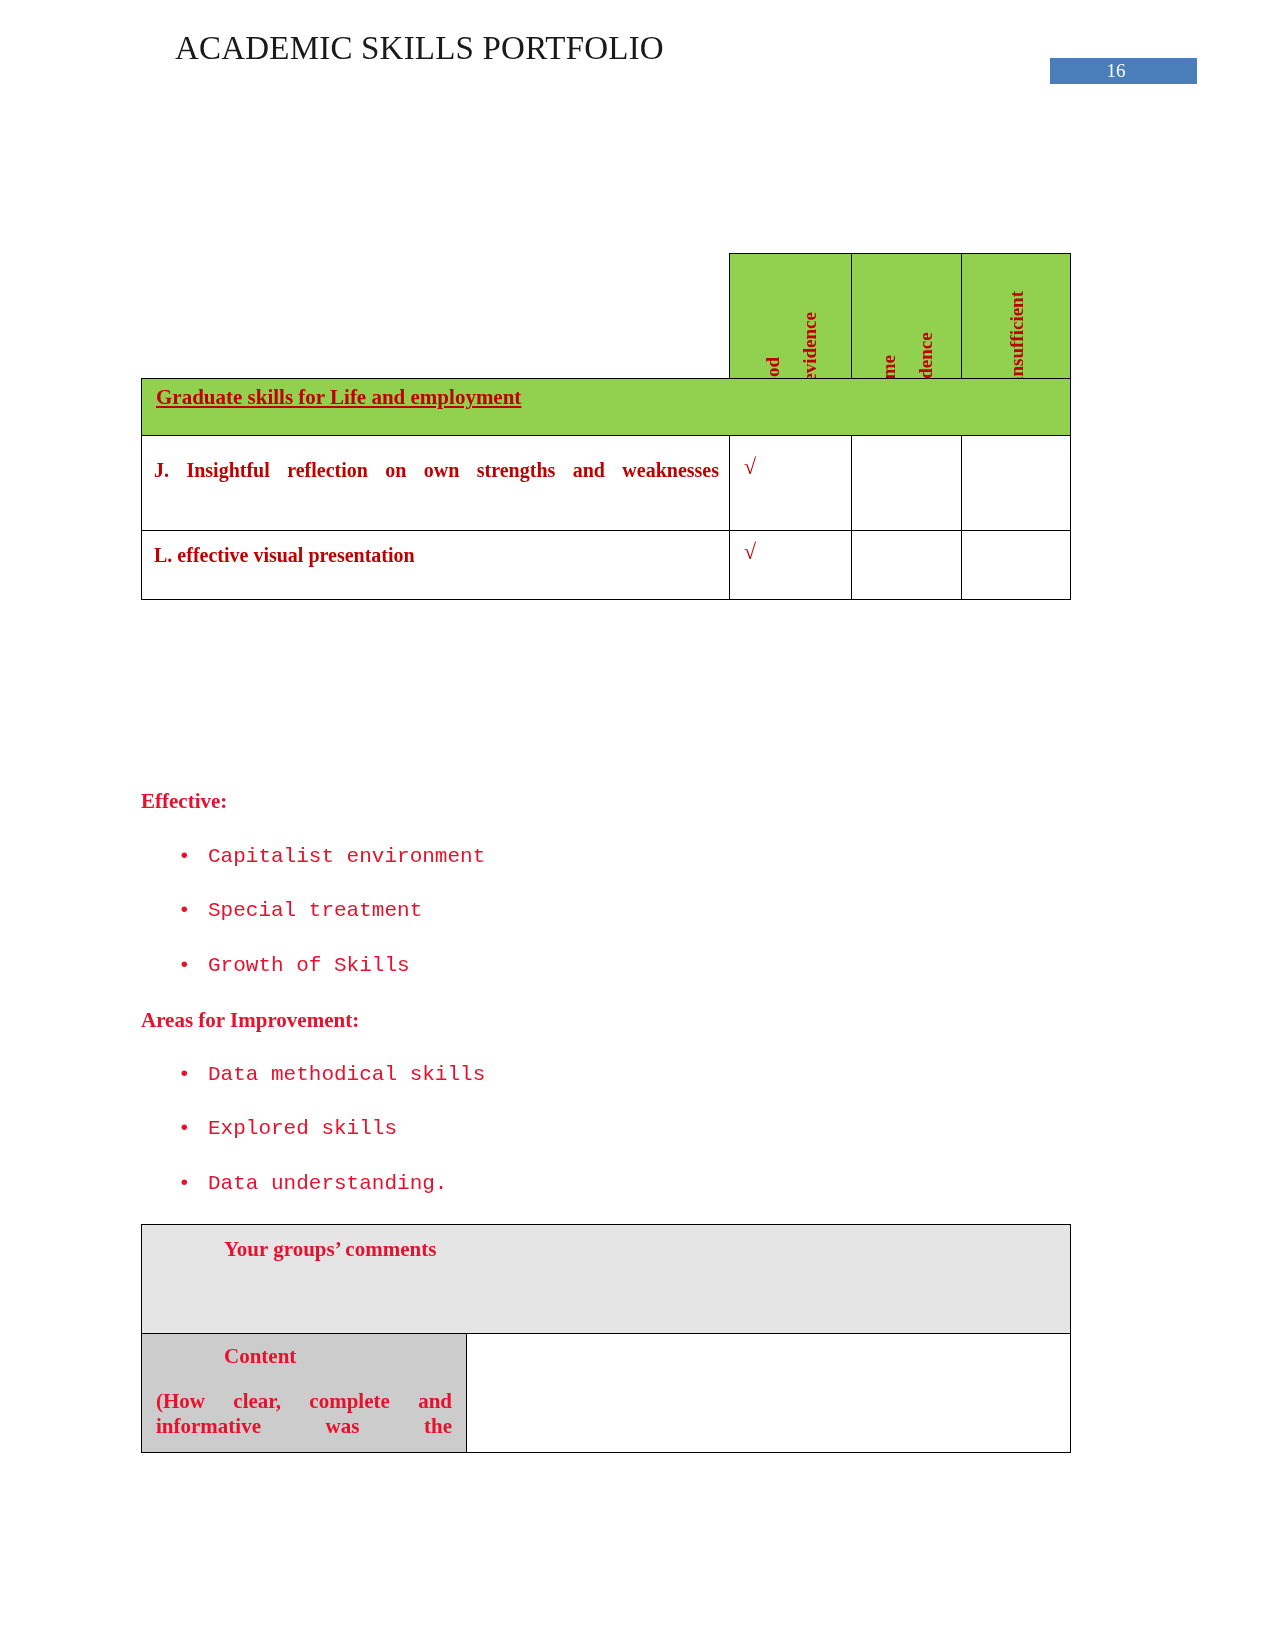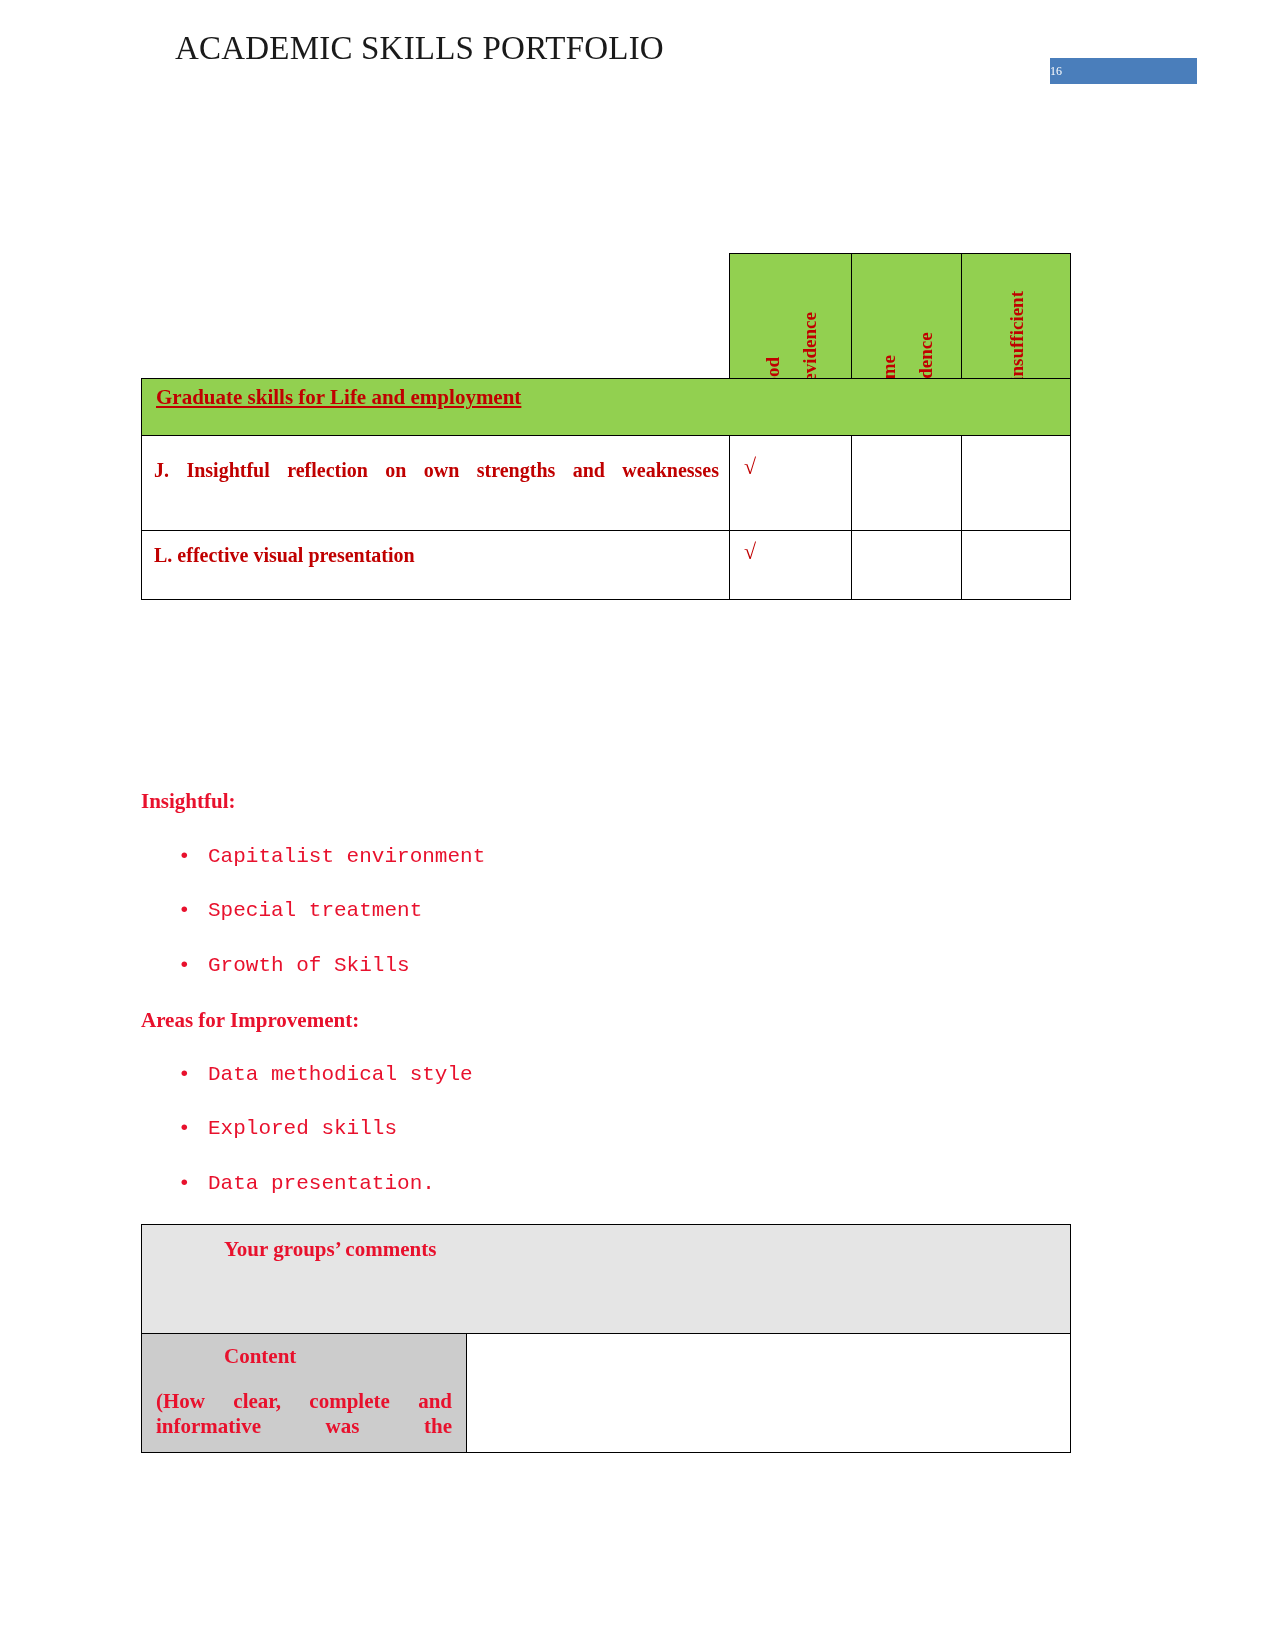--- a/index.html
+++ b/index.html
@@ -15,22 +15,22 @@
   
   .doc-header{
     position:absolute;left:175px;top:30px;
     font-size:33px;color:#1a1a1a;
     letter-spacing:.2px;white-space:nowrap;
   }
   .page-badge{
     position:absolute;left:1050px;top:58px;
     width:147px;height:26px;
     background:#4a7ebb;
-    color:#ffffff;font-size:12px;
-    display:flex;align-items:center;justify-content:flex-start;
+    color:#ffffff;font-size:19px;
+    display:flex;align-items:center;justify-content:center;
     padding-right:15px;box-sizing:border-box;
   }
 
   
   .rating-table{
     position:absolute;left:141px;top:253px;
     width:929px;
     border-collapse:collapse;
     table-layout:fixed;
   }
@@ -195,42 +195,42 @@
 
       <tr class="rt-row">
         <td class="criterion no-justify" style="height:52px;line-height:1.6;">L. effective visual presentation</td>
         <td class="mark" style="padding-top:8px">√</td>
         <td class="empty"></td>
         <td class="empty"></td>
       </tr>
     </tbody>
   </table>
 
-  <div class="sec-heading" style="left:141px;top:789px">Insightful:</div>
+  <div class="sec-heading" style="left:141px;top:789px">Effective:</div>
 
   <div class="bullet-item" style="left:178px;top:845px">
     <span class="dot">•</span><span>Capitalist environment</span>
   </div>
   <div class="bullet-item" style="left:178px;top:899px">
     <span class="dot">•</span><span>Special treatment</span>
   </div>
   <div class="bullet-item" style="left:178px;top:954px">
     <span class="dot">•</span><span>Growth of Skills</span>
   </div>
 
   <div class="sec-heading" style="left:141px;top:1008px">Areas for Improvement:</div>
 
   <div class="bullet-item" style="left:178px;top:1063px">
-    <span class="dot">•</span><span>Data methodical style</span>
+    <span class="dot">•</span><span>Data methodical skills</span>
   </div>
   <div class="bullet-item" style="left:178px;top:1117px">
     <span class="dot">•</span><span>Explored skills</span>
   </div>
   <div class="bullet-item" style="left:178px;top:1172px">
-    <span class="dot">•</span><span>Data presentation.</span>
+    <span class="dot">•</span><span>Data understanding.</span>
   </div>
 
   <table class="comments-table">
     <colgroup>
       <col style="width:325px">
       <col style="width:604px">
     </colgroup>
     <tbody>
       <tr class="ct-head">
         <td colspan="2">Your groups’ comments</td>

